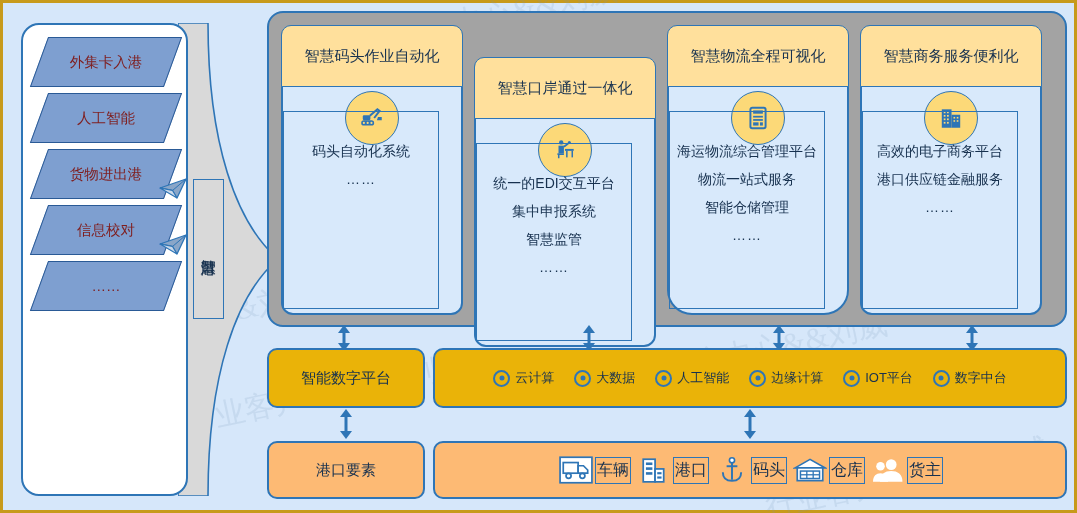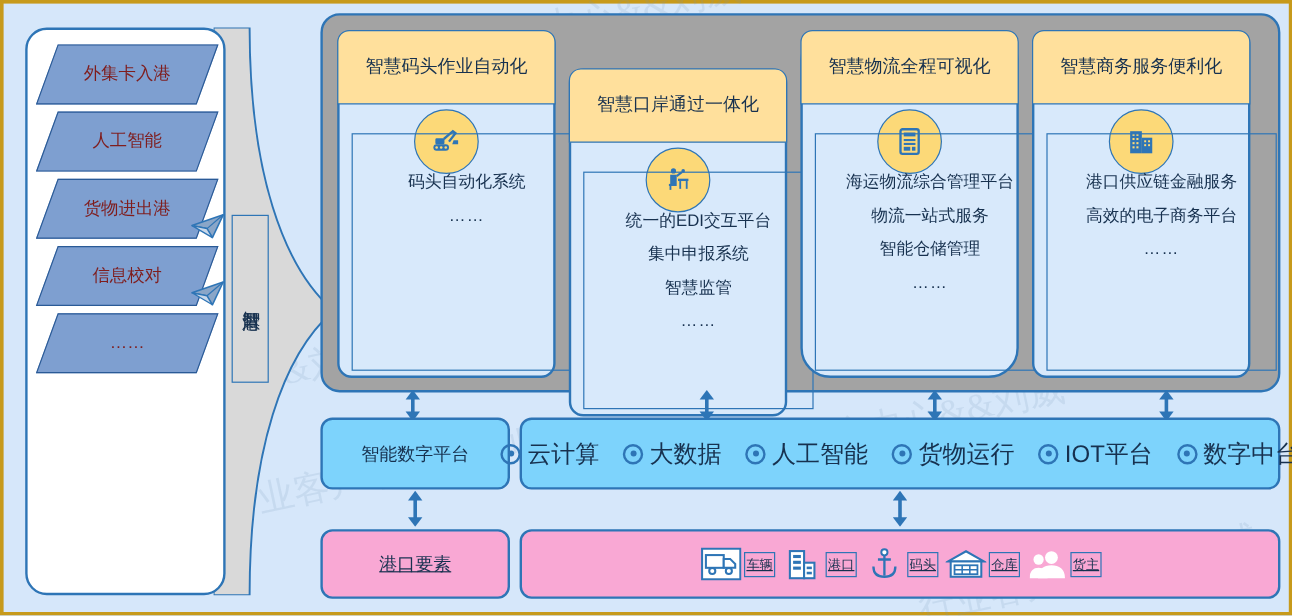--- a/index.html
+++ b/index.html
@@ -79,61 +79,61 @@
     text-align:center;line-height:1.2;font-size:15px;color:#17314f;
     box-sizing:border-box;
   }
   .card-ico{
     position:absolute;left:50%;top:64px;transform:translateX(-50%);
     width:52px;height:52px;border-radius:50%;
     background:#fcd978;border:1px solid #2e75b6;
     display:flex;align-items:center;justify-content:center;
   }
   .card-body{
-    position:absolute;left:10px;top:84px;width:192px;height:198px;
+    position:absolute;left:0;top:84px;width:156px;height:198px;
     border:1px solid #2e75b6;
     box-sizing:border-box;
     padding-top:32px;
     text-align:center;
   }
   .card-body div{
     font-size:14px;color:#17314f;line-height:1.0;margin-bottom:14px;
   }
   .card-body div.dots{margin-top:10px;letter-spacing:1px;}
 
   
   .ybox{
     position:absolute;border:2px solid #2e75b6;border-radius:10px;
     box-sizing:border-box;display:flex;align-items:center;justify-content:center;
     font-size:15px;color:#17314f;
   }
-  .y-light{background:#7dd3fc;}
-  .y-dark{background:#f9a8d4;text-decoration:underline;}
+  .y-light{background:#eab308;}
+  .y-dark{background:#fdba74;}
 
   #platLabel{left:264px;top:345px;width:158px;height:60px;}
   #techBar{left:430px;top:345px;width:634px;height:60px;}
   #elemLabel{left:264px;top:438px;width:158px;height:58px;}
   #elemBar{left:430px;top:438px;width:634px;height:58px;}
 
   .tech-list{display:flex;align-items:center;gap:20px;padding:0 16px;}
-  .tech-item{display:flex;align-items:center;gap:5px;font-size:20px;color:#17314f;white-space:nowrap;}
+  .tech-item{display:flex;align-items:center;gap:5px;font-size:13px;color:#17314f;white-space:nowrap;}
   .bullet{
     width:13px;height:13px;border-radius:50%;
     border:2px solid #2e75b6;position:relative;flex:none;
   }
   .bullet::after{
     content:"";position:absolute;left:50%;top:50%;transform:translate(-50%,-50%);
     width:5px;height:5px;border-radius:50%;background:#2e75b6;
   }
 
   .elem-list{display:flex;align-items:center;gap:4px;padding:0 14px;}
   .elem-item{display:flex;align-items:center;gap:0px;}
   .elem-ico{width:38px;height:32px;display:flex;align-items:center;justify-content:center;flex:none;}
   .elem-tag{
-    border:1.5px solid #2e75b6;padding:2px 1px;font-size:11px;color:#17314f;
+    border:1.5px solid #2e75b6;padding:2px 1px;font-size:16px;color:#17314f;
     background:transparent;white-space:nowrap;
   }
 
   
   .arrow{position:absolute;}
 </style>
 </head>
 <body>
 
 <div id="root">
@@ -258,22 +258,22 @@
             <rect x="8.3" y="12.4" width="1.6" height="1.6" fill="#fcd978"></rect>
             <rect x="5.3" y="15.6" width="1.6" height="1.6" fill="#fcd978"></rect>
             <rect x="8.3" y="15.6" width="1.6" height="1.6" fill="#fcd978"></rect>
             <rect x="14.3" y="11" width="1.5" height="1.5" fill="#fcd978"></rect>
             <rect x="17.3" y="11" width="1.5" height="1.5" fill="#fcd978"></rect>
             <rect x="14.3" y="14" width="1.5" height="1.5" fill="#fcd978"></rect>
             <rect x="17.3" y="14" width="1.5" height="1.5" fill="#fcd978"></rect>
           </svg>
         </div>
         <div class="card-body">
+          <div class="">高效的电子商务平台</div>
           <div class="">港口供应链金融服务</div>
-          <div class="">高效的电子商务平台</div>
           <div class="dots">……</div>
         </div>
       </div>
   </div>
 
   <svg class="arrow" style="left:330px;top:322px;width:22px;height:26px;" viewBox="0 0 22 26">
     <line x1="11" y1="4" x2="11" y2="22" stroke="#2e75b6" stroke-width="3"></line>
     <polygon points="11,0 5,8 17,8" fill="#2e75b6"></polygon>
     <polygon points="11,26 5,18 17,18" fill="#2e75b6"></polygon>
   </svg>
@@ -303,21 +303,21 @@
         <div class="tech-item">
           <span class="bullet"></span>
           <span>大数据</span>
         </div>
         <div class="tech-item">
           <span class="bullet"></span>
           <span>人工智能</span>
         </div>
         <div class="tech-item">
           <span class="bullet"></span>
-          <span>货物运行</span>
+          <span>边缘计算</span>
         </div>
         <div class="tech-item">
           <span class="bullet"></span>
           <span>IOT平台</span>
         </div>
         <div class="tech-item">
           <span class="bullet"></span>
           <span>数字中台</span>
         </div>
       </div>

